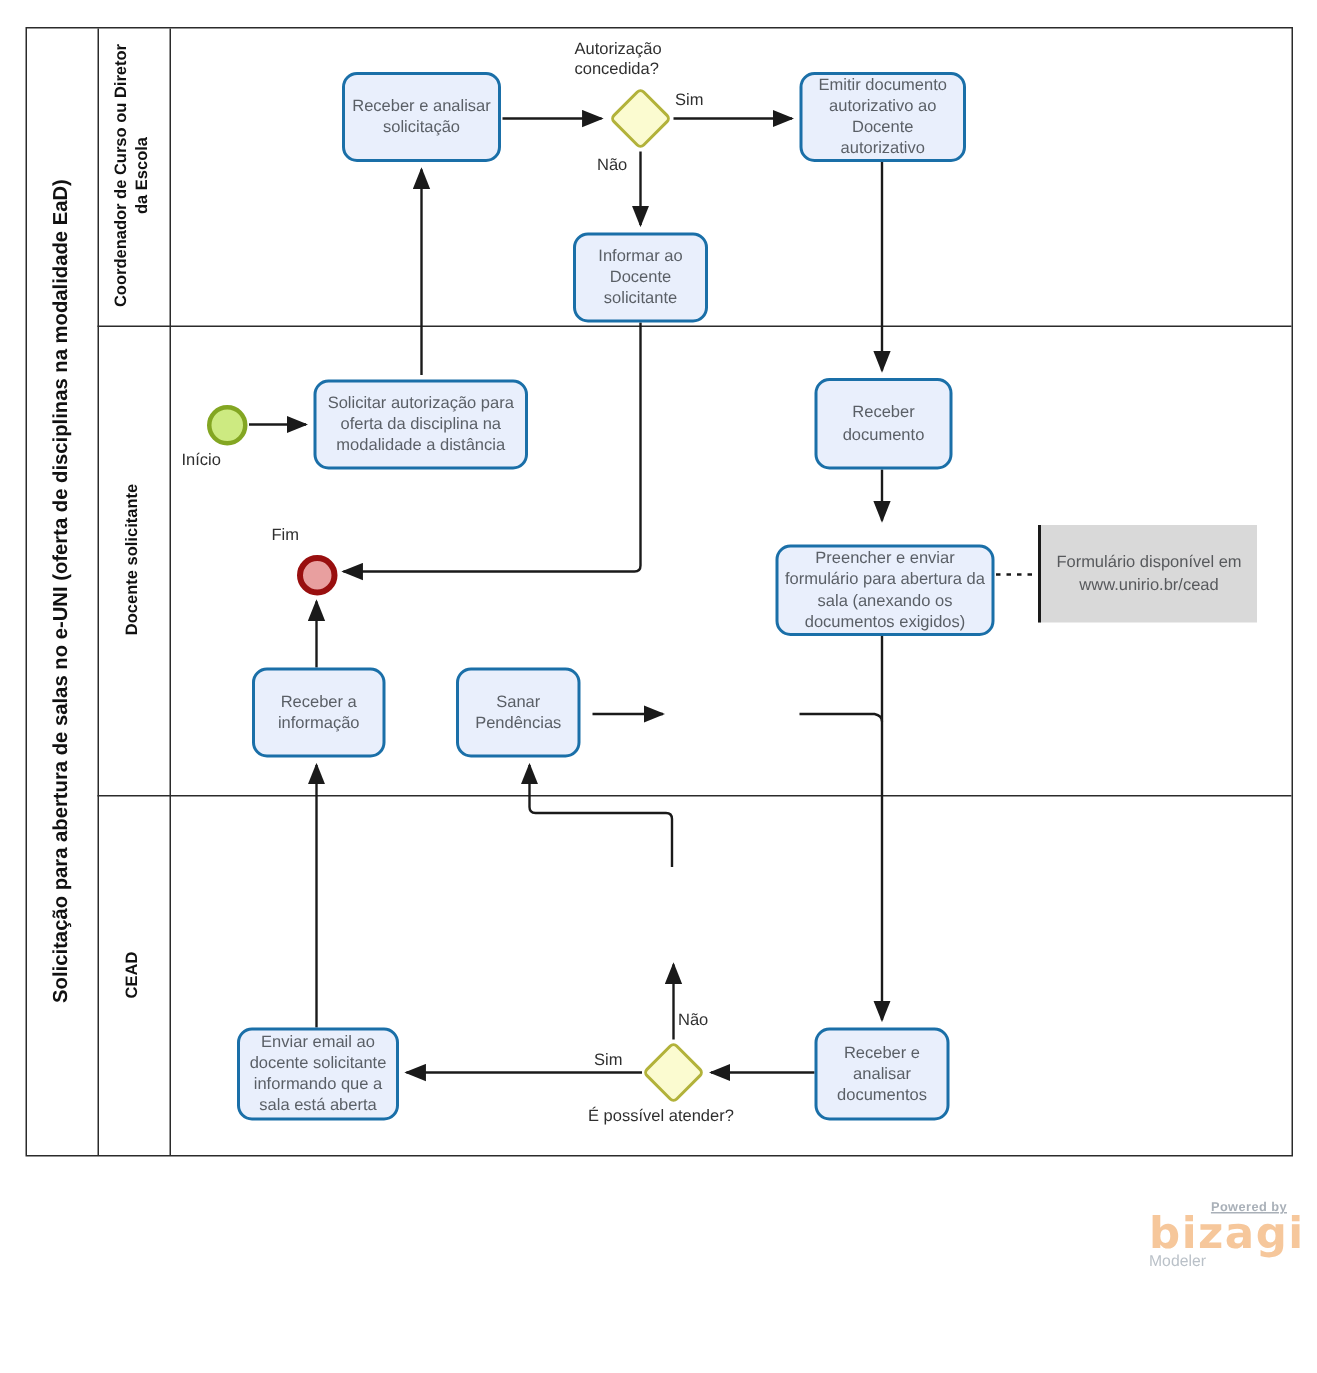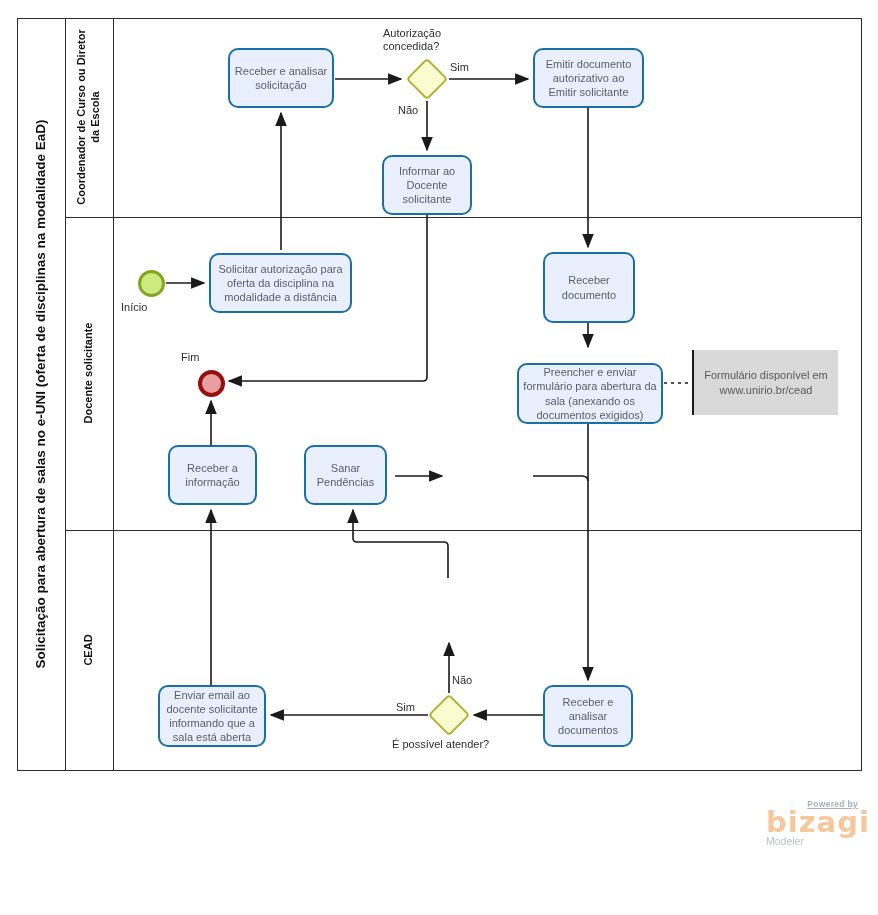--- a/index.html
+++ b/index.html
@@ -80,27 +80,27 @@
       <path marker-end="url(#arr)" d="M211,685 L211,510"></path>
       <path stroke-dasharray="3,4" d="M664,383 L691,383"></path>
     </g>
   </svg>
 
   <div class="task" style="left:228px;top:48px;width:106px;height:60px">Receber  e analisar solicitação</div>
   <div class="gateway" style="left:412px;top:64px"></div>
   <div class="flabel" style="left:383px;top:27px;width:90px">Autorização concedida?</div>
   <div class="flabel" style="left:450px;top:61px;width:30px;text-align:left">Sim</div>
   <div class="flabel" style="left:398px;top:104px;width:30px">Não</div>
-  <div class="task" style="left:533px;top:48px;width:111px;height:60px">Emitir documento autorizativo ao Emitir solicitante</div>
+  <div class="task" style="left:533px;top:48px;width:111px;height:60px">Emitir documento autorizativo ao Docente autorizativo</div>
   <div class="task" style="left:382px;top:155px;width:90px;height:60px">Informar ao Docente solicitante</div>
 
   <div class="event" id="start-event"></div>
   <div class="flabel" style="left:121px;top:301px;width:60px">Início</div>
   <div class="task" style="left:209px;top:253px;width:143px;height:60px">Solicitar autorização para oferta da disciplina na modalidade a distância</div>
-  <div class="task" style="left:543px;top:252px;width:92px;height:71px">Receber documento</div>
+  <div class="task" style="left:543px;top:252px;width:92px;height:61px">Receber documento</div>
   <div class="task" style="left:517px;top:363px;width:146px;height:61px">Preencher e enviar formulário para abertura da sala (anexando os documentos exigidos)</div>
   <div id="annotation">Formulário disponível em www.unirio.br/cead</div>
   <div class="event" id="end-event"></div>
   <div class="flabel" style="left:181px;top:351px;width:60px">Fim</div>
   <div class="task" style="left:168px;top:445px;width:89px;height:60px">Receber a informação</div>
   <div class="task" style="left:304px;top:445px;width:83px;height:60px">Sanar Pendências</div>
 
   <div class="gateway" style="left:434px;top:700px"></div>
   <div class="flabel" style="left:392px;top:738px;width:110px">É possível atender?</div>
   <div class="flabel" style="left:396px;top:701px;width:30px">Sim</div>

